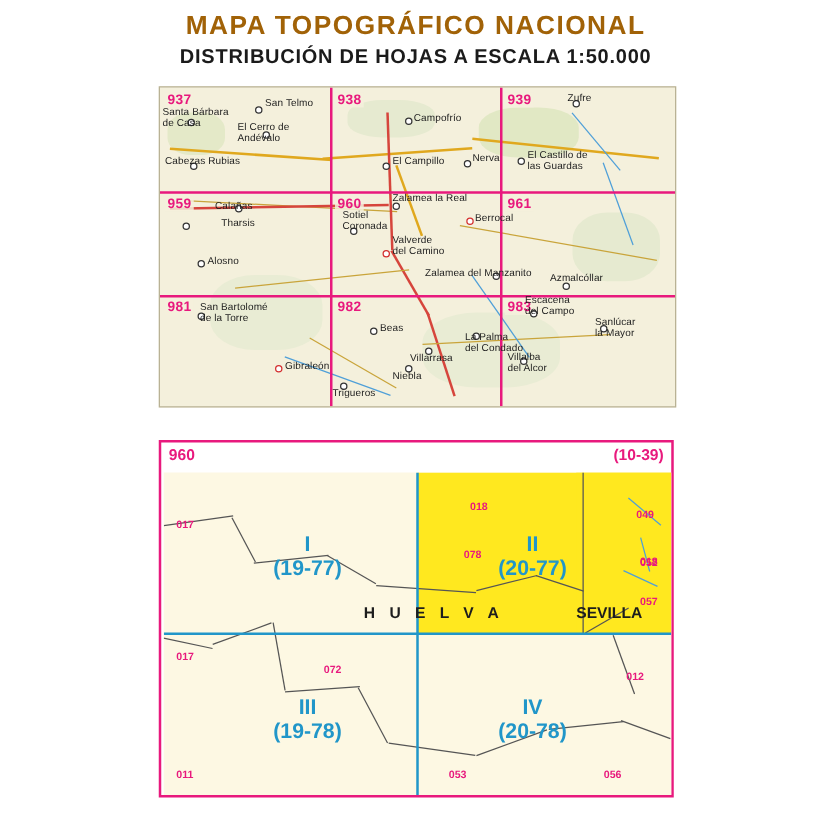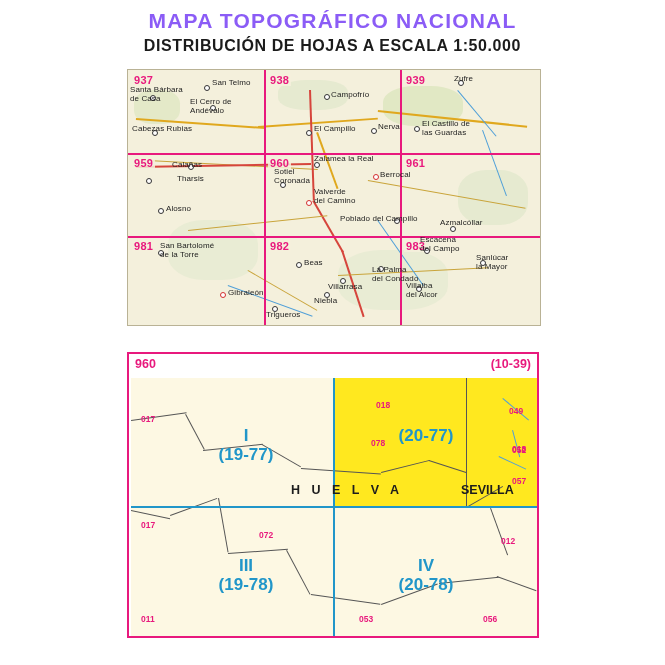--- a/index.html
+++ b/index.html
@@ -8,21 +8,21 @@
     background:#ffffff;
     font-family:"Liberation Sans", sans-serif;
     overflow:hidden;
     position:relative;
   }
   .page{position:relative;width:665px;height:665px;}
 
   
   .hdr{position:absolute;left:0;top:8px;width:665px;text-align:center;}
   .hdr .t1{
-    font-size:21px;font-weight:bold;letter-spacing:1.2px;color:#8b5cf6;
+    font-size:21px;font-weight:bold;letter-spacing:1.2px;color:#a16207;
     line-height:26px;
   }
   .hdr .t2{
     font-size:16px;font-weight:bold;letter-spacing:.6px;color:#1b1b1b;
     line-height:20px;margin-top:2px;
   }
 
   
   .topmap{
     position:absolute;left:127px;top:69px;width:412px;height:255px;
@@ -203,21 +203,21 @@
     <div class="place two" style="left:146px;top:98px;">
       <span>Sotiel</span><br>
       <span>Coronada</span>
     </div>
     <div class="place" style="left:252px;top:100px;">Berrocal</div>
     <div class="place two" style="left:186px;top:118px;">
       <span>Valverde</span><br>
       <span>del Camino</span>
     </div>
     <div class="place" style="left:38px;top:134px;">Alosno</div>
-    <div class="place" style="left:212px;top:144px;">Poblado del Campillo</div>
+    <div class="place" style="left:212px;top:144px;">Zalamea del Manzanito</div>
     <div class="place" style="left:312px;top:148px;">Azmalcóllar</div>
     <div class="place two" style="left:32px;top:172px;">
       <span>San Bartolomé</span><br>
       <span>de la Torre</span>
     </div>
     <div class="place" style="left:176px;top:188px;">Beas</div>
     <div class="place two" style="left:292px;top:166px;">
       <span>Escacena</span><br>
       <span>del Campo</span>
     </div>
@@ -273,20 +273,21 @@
       <div class="blueline" style="left:368px;top:78px;width:30px;transform:rotate(25deg);"></div>
 
       <div class="cross-v"></div>
       <div class="cross-h"></div>
 
       <div class="qlabel" style="left:60px;top:48px;width:110px;">
         <div class="rn">I</div>
         <div class="code">(19-77)</div>
       </div>
       <div class="qlabel" style="left:240px;top:48px;width:110px;">
+        <div class="rn">II</div>
         <div class="code">(20-77)</div>
       </div>
       <div class="qlabel" style="left:60px;top:178px;width:110px;">
         <div class="rn">III</div>
         <div class="code">(19-78)</div>
       </div>
       <div class="qlabel" style="left:240px;top:178px;width:110px;">
         <div class="rn">IV</div>
         <div class="code">(20-78)</div>
       </div>

